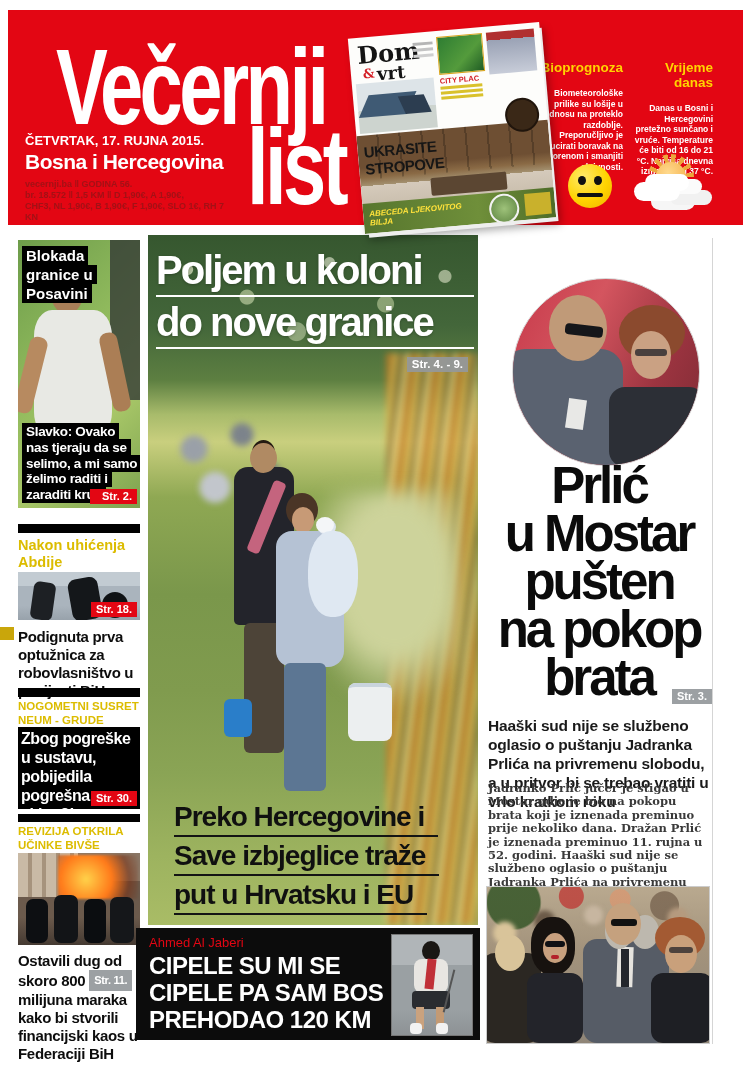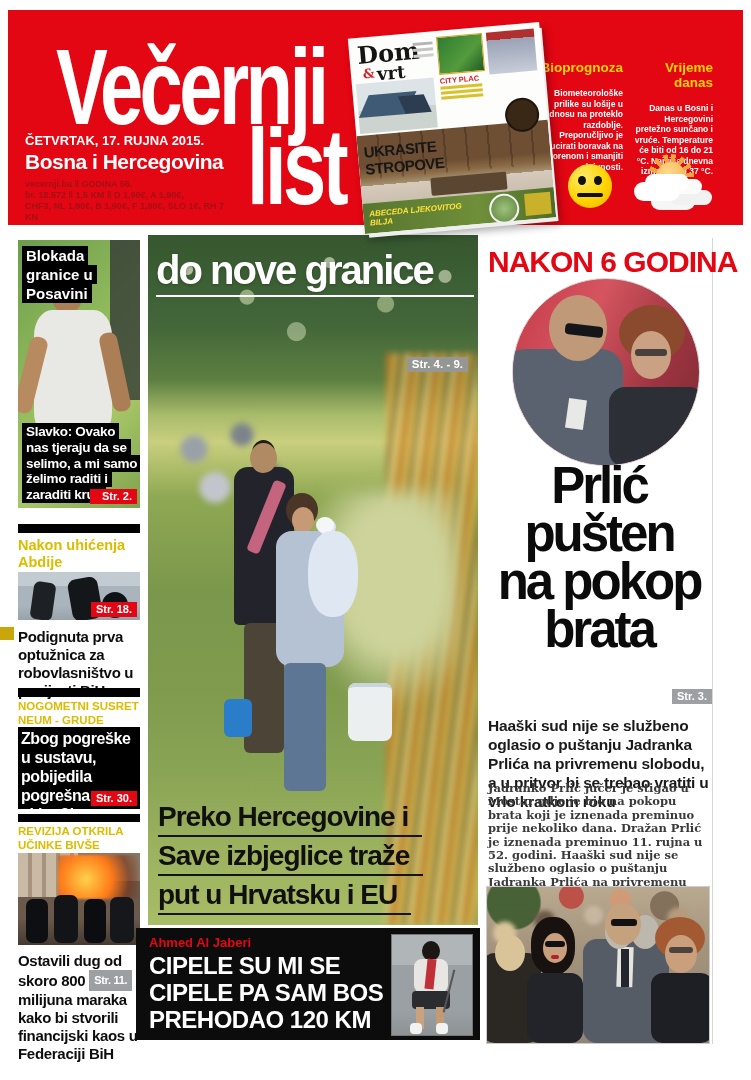--- a/index.html
+++ b/index.html
@@ -26,21 +26,21 @@
   .bar-text{background:#000;color:#fff;padding:1px 4px;
             -webkit-box-decoration-break:clone;box-decoration-break:clone;}
   .lc-head{color:#0d0d0d;font-weight:800;font-size:15px;line-height:18px;letter-spacing:-.3px;}
   
   .lead-line{color:#fff;font-weight:800;font-size:40px;line-height:50px;letter-spacing:-2px;
              border-bottom:2px solid #fff;text-shadow:0 1px 3px rgba(0,0,0,.25);}
   .deck-line span{display:inline-block;border-bottom:2px solid #141414;padding-right:14px;}
   .deck-line{color:#101010;font-weight:800;font-size:28px;line-height:37px;letter-spacing:-1px;}
   
   .strip-box{background:#0c0c0c;}
-  .strip-kick{color:#e30613;font-weight:700;font-size:13px;}
+  .strip-kick{color:#e30613;font-weight:400;font-size:13px;}
   .strip-line{color:#fff;font-weight:800;font-size:24px;line-height:27px;letter-spacing:-.5px;}
   
   .rc-kick{color:#e30613;font-weight:800;font-size:30px;letter-spacing:-1px;white-space:nowrap;}
   .rc-line{color:#0b0b0b;font-weight:800;font-size:51px;line-height:48px;letter-spacing:-3px;text-align:center;}
   .rc-deck{color:#1a1a1a;font-weight:700;font-size:15.5px;line-height:19px;letter-spacing:-.2px;}
   .rc-body{color:#3a3a3a;font-family:"DejaVu Serif",serif;font-weight:700;font-size:11.5px;line-height:13.4px;}
   
   .insert{left:356px;top:30px;width:192px;height:196px;background:#fdfdfb;
           transform:rotate(-5deg);box-shadow:3px 5px 0 -1px #eee,4px 7px 9px rgba(0,0,0,.35);z-index:6;}
   .ins-logo{font-family:"DejaVu Serif",serif;font-weight:800;color:#141414;line-height:1;}
@@ -202,25 +202,26 @@
     <div class="a" style="left:144px;top:272px;width:22px;height:26px;border-radius:50%;background:#c79a76;"></div>
     <div class="a" style="left:128px;top:296px;width:68px;height:136px;border-radius:16px;background:#b5c2d4;"></div>
     <div class="a" style="left:168px;top:282px;width:18px;height:16px;border-radius:50%;background:#f4f6f8;box-shadow:2px 2px 0 0 #dce4ee;"></div>
     <div class="a" style="left:160px;top:296px;width:50px;height:86px;border-radius:45%;background:#dfe8f2;"></div>
     <div class="a" style="left:136px;top:428px;width:42px;height:128px;background:#5c7693;border-radius:6px;"></div>
 
     <div class="a" style="left:76px;top:464px;width:28px;height:38px;border-radius:6px;background:#2a7ec9;"></div>
     <div class="a" style="left:200px;top:448px;width:44px;height:58px;border-radius:8px;background:#eceff0;box-shadow:inset 0 14px 0 -10px #c9d4dd;"></div>
 
     <div class="a" style="left:8px;top:10px;right:4px;">
+      <div class="lead-line">Poljem u koloni</div>
       <div class="lead-line">do nove granice</div>
     </div>
     <span class="a bref gray" style="right:10px;top:122px;font-size:11.5px;">Str. 4. - 9.</span>
 
-    <div class="a" style="left:10px;bottom:10px;width:316px;margin-top:45px;">
+    <div class="a" style="left:26px;bottom:10px;width:316px;margin-top:45px;">
       <div class="deck-line"><span>Preko Hercegovine i</span></div>
       <div class="deck-line"><span>Save izbjeglice traže</span></div>
       <div class="deck-line"><span>put u Hrvatsku i EU</span></div>
     </div>
   </div>
 
   <div class="a strip-box" style="left:136px;top:928px;width:344px;height:112px;">
     <div class="a strip-kick" style="left:13px;top:7px;">Ahmed Al Jaberi</div>
     <div class="a" style="left:13px;top:24px;">
       <div class="strip-line">CIPELE SU MI SE</div>
@@ -234,36 +235,36 @@
       <div class="a" style="left:34px;top:24px;width:9px;height:30px;background:#c03038;transform:rotate(6deg);"></div>
       <div class="a" style="left:20px;top:56px;width:38px;height:18px;border-radius:4px;background:#2a2c30;"></div>
       <div class="a" style="left:24px;top:72px;width:8px;height:22px;background:#caa27e;"></div>
       <div class="a" style="left:44px;top:72px;width:8px;height:22px;background:#c39a74;"></div>
       <div class="a" style="left:18px;top:88px;width:12px;height:11px;border-radius:4px;background:#f2f2f2;"></div>
       <div class="a" style="left:44px;top:88px;width:12px;height:11px;border-radius:4px;background:#f2f2f2;"></div>
       <div class="a" style="left:56px;top:34px;width:2px;height:44px;background:#555;transform:rotate(14deg);"></div>
     </div>
   </div>
 
-  <div class="a rc-kick" style="left:488px;top:245px;">NAKON 6 GODINA</div>
 
   <div class="a photo" style="left:512px;top:278px;width:186px;height:186px;border-radius:50%;border:1px solid #d8d8d8;
        background:linear-gradient(115deg,#c7394a 0%,#d4555f 35%,#9c3440 70%,#7c2a34 100%);">
     <div class="a" style="left:-10px;top:70px;width:120px;height:130px;border-radius:22px;background:#5a6270;"></div>
     <div class="a" style="left:54px;top:120px;width:18px;height:30px;background:#e8e8e6;transform:rotate(8deg);"></div>
     <div class="a" style="left:36px;top:16px;width:58px;height:66px;border-radius:50%;background:#c09a78;"></div>
     <div class="a" style="left:52px;top:46px;width:38px;height:11px;border-radius:4px;background:#15161a;transform:rotate(7deg);"></div>
     <div class="a" style="left:106px;top:26px;width:66px;height:56px;border-radius:50%;background:#8b4a2e;"></div>
     <div class="a" style="left:118px;top:52px;width:40px;height:48px;border-radius:50%;background:#caa183;"></div>
     <div class="a" style="left:122px;top:70px;width:32px;height:7px;border-radius:3px;background:rgba(40,40,45,.8);"></div>
     <div class="a" style="left:96px;top:108px;width:96px;height:80px;border-radius:16px;background:#2c2f36;"></div>
   </div>
 
   <div class="a" style="left:486px;top:462px;width:226px;height:250px;">
     <div class="rc-line">Prlić</div>
+    <div class="rc-line">u Mostar</div>
     <div class="rc-line">pušten</div>
     <div class="rc-line">na pokop</div>
     <div class="rc-line">brata</div>
     <span class="a bref gray" style="right:0;bottom:8px;">Str. 3.</span>
   </div>
 
   <div class="a rc-deck" style="left:488px;top:716px;width:224px;">Haaški sud nije se službeno oglasio o puštanju Jadranka Prlića na privremenu slobodu, a u pritvor bi se trebao vratiti u vrlo kratkom roku</div>
   <div class="a rc-body" style="left:488px;top:782px;width:216px;">Jadranko Prlić jučer je stigao u Mostar gdje je bio na pokopu brata koji je iznenada preminuo prije nekoliko dana. Dražan Prlić je iznenada preminuo 11. rujna u 52. godini. Haaški sud nije se službeno oglasio o puštanju Jadranka Prlića na privremenu slobodu, a Prlić bi se trebao vratiti u pritvorsku jedinicu u vrlo kratkom roku. Odluka o puštanju Prlića u Mostar je i pomalo iznenađujuća jer je general Milivoj Petković nedavno imao sličan slučaj, a njegov zahtjev za odlazak na pokop je odbijen. Prlić je posljednji put u Mostaru bio 2009. kada mu je preminuo otac.</div>
 
   <div class="a photo" style="left:486px;top:886px;width:222px;height:156px;border:1px solid #ccc;

